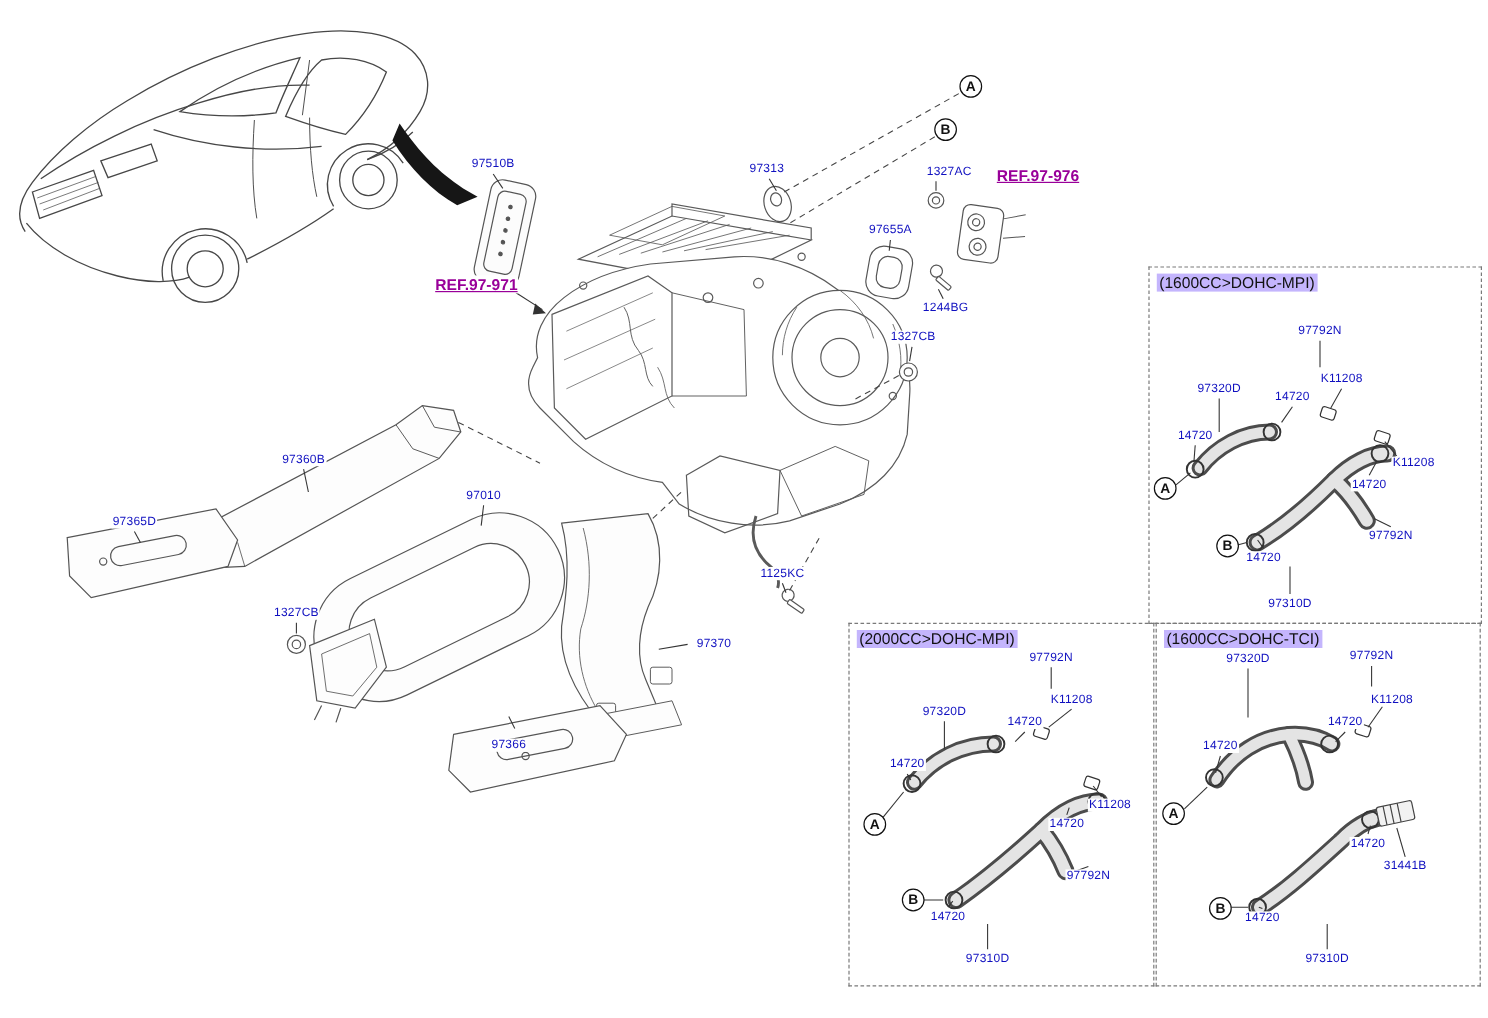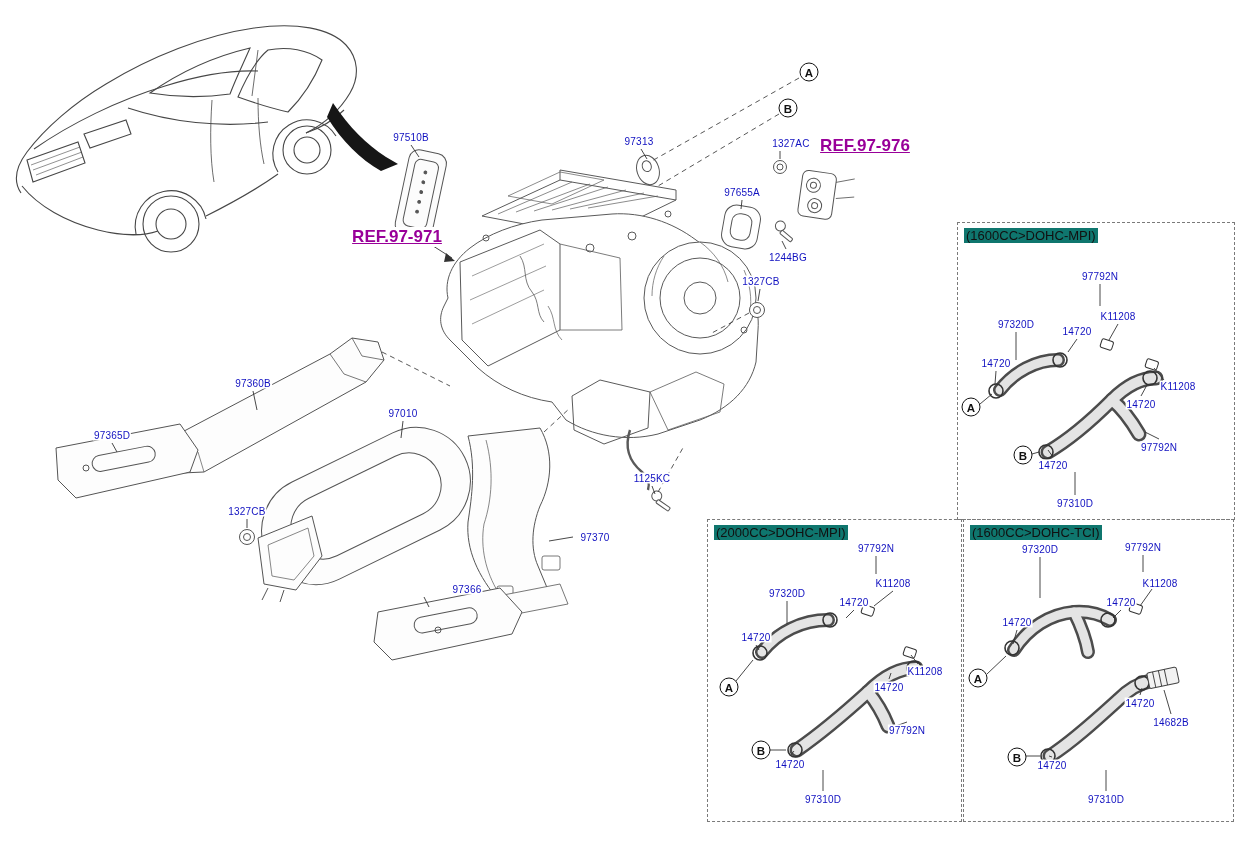--- a/index.html
+++ b/index.html
@@ -8,32 +8,32 @@
     font-family:"Liberation Sans", sans-serif;overflow:hidden;
   }
   #artwork{position:absolute;left:0;top:0;}
   .part-label{
     position:absolute;transform:translate(-50%,-50%);
     font-size:10px;letter-spacing:0.2px;color:var(--part-label,#1010c0);
     white-space:nowrap;cursor:pointer;z-index:5;background:#fff;padding:0 1px;
   }
   .ref-label{
     position:absolute;transform:translate(-50%,-50%);
-    font-size:17px;font-weight:bold;color:var(--ref-label,#990099);
+    font-size:13px;font-weight:bold;color:var(--ref-label,#990099);
     text-decoration:underline;white-space:nowrap;cursor:pointer;z-index:5;background:#fff;
   }
   .view-circle{
     position:absolute;transform:translate(-50%,-50%);
     width:17px;height:17px;border:1.4px solid #111;border-radius:50%;
     display:flex;align-items:center;justify-content:center;
     font-size:11.5px;font-weight:bold;color:#111;background:#fff;z-index:5;
   }
   .panel{position:absolute;border:1.2px dashed #7a7a7a;z-index:1;}
   .panel-title{
-    position:absolute;font-size:13px;color:#111;white-space:nowrap;z-index:5;background:#0f766e;padding:0 2px;
+    position:absolute;font-size:13px;color:#111;white-space:nowrap;z-index:5;background:#c4b5fd;padding:0 2px;
   }
 </style>
 </head>
 <body>
 
 <div id="stage">
 
 <svg id="artwork" width="1240" height="848" viewBox="0 0 1240 848" xmlns="http://www.w3.org/2000/svg">
 
   <g stroke="#474747" stroke-width="1.1" fill="none">
@@ -276,21 +276,21 @@
     <div class="part-label" style="left: 780px; top: 143px; margin-left: 11px;">1327AC</div>
     <div class="part-label" style="left: 742px; top: 192px;">97655A</div>
     <div class="part-label" style="left: 788px; top: 257px;">1244BG</div>
     <div class="part-label" style="left: 761px; top: 281px;">1327CB</div>
     <div class="part-label" style="left: 253px; top: 383px;">97360B</div>
     <div class="part-label" style="left: 403px; top: 413px;">97010</div>
     <div class="part-label" style="left: 112px; top: 435px;">97365D</div>
     <div class="part-label" style="left: 247px; top: 511px;">1327CB</div>
     <div class="part-label" style="left: 652px; top: 478px;">1125KC</div>
     <div class="part-label" style="left: 595px; top: 537px;">97370</div>
-    <div class="part-label" style="left: 424px; top: 589px; margin-left: 43px;">97366</div>
+    <div class="part-label" style="left: 424px; top: 621px;">97366</div>
     <div class="ref-label" style="left: 865px; top: 146px;">REF.97-976</div>
     <div class="ref-label" style="left: 397px; top: 237px;">REF.97-971</div>
     <div class="view-circle" style="left: 809px; top: 72px;">A</div>
     <div class="view-circle" style="left: 788px; top: 108px;">B</div>
     <div class="panel" style="left: 957px; top: 222px; width: 276px; height: 296px;"></div>
     <div class="panel-title" style="left: 964px; top: 228px;">(1600CC&gt;DOHC-MPI)</div>
     <div class="part-label" style="left: 1100px; top: 276px;">97792N</div>
     <div class="part-label" style="left: 1118px; top: 316px;">K11208</div>
     <div class="part-label" style="left: 1016px; top: 324px;">97320D</div>
     <div class="part-label" style="left: 1077px; top: 331px;">14720</div>
@@ -317,18 +317,18 @@
     <div class="view-circle" style="left: 729px; top: 687px;">A</div>
     <div class="view-circle" style="left: 761px; top: 750px;">B</div>
     <div class="panel" style="left: 963px; top: 519px; width: 269px; height: 301px;"></div>
     <div class="panel-title" style="left: 970px; top: 525px;">(1600CC&gt;DOHC-TCI)</div>
     <div class="part-label" style="left: 1040px; top: 549px;">97320D</div>
     <div class="part-label" style="left: 1143px; top: 547px;">97792N</div>
     <div class="part-label" style="left: 1160px; top: 583px;">K11208</div>
     <div class="part-label" style="left: 1121px; top: 602px;">14720</div>
     <div class="part-label" style="left: 1017px; top: 622px;">14720</div>
     <div class="part-label" style="left: 1140px; top: 703px;">14720</div>
-    <div class="part-label" style="left: 1171px; top: 722px;">14682B</div>
+    <div class="part-label" style="left: 1171px; top: 722px;">31441B</div>
     <div class="part-label" style="left: 1052px; top: 765px;">14720</div>
     <div class="part-label" style="left: 1106px; top: 799px;">97310D</div>
     <div class="view-circle" style="left: 978px; top: 678px;">A</div>
     <div class="view-circle" style="left: 1017px; top: 757px;">B</div>
   </div>
 
 </body></html>

